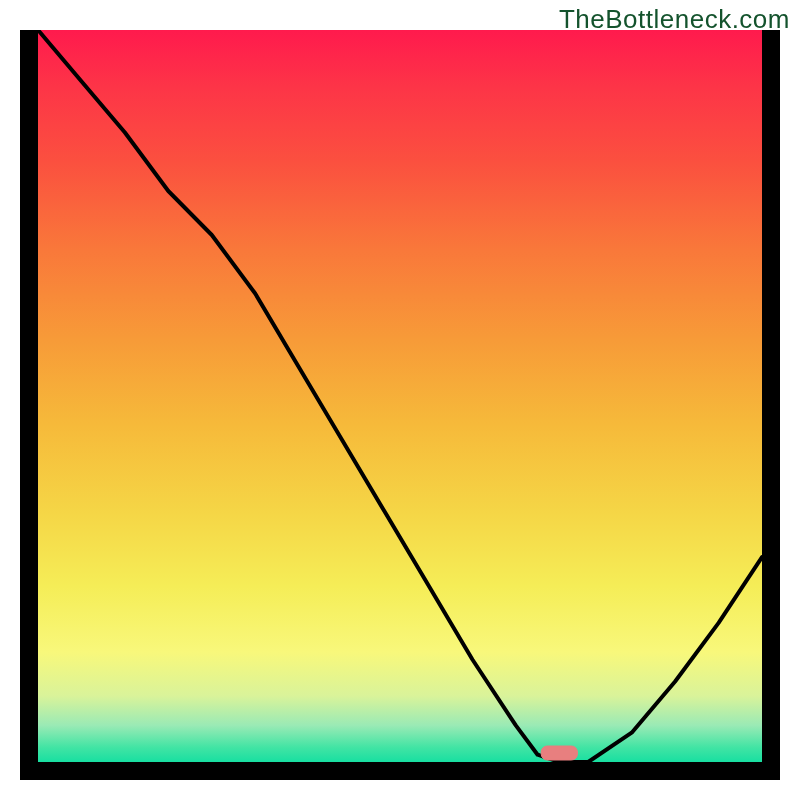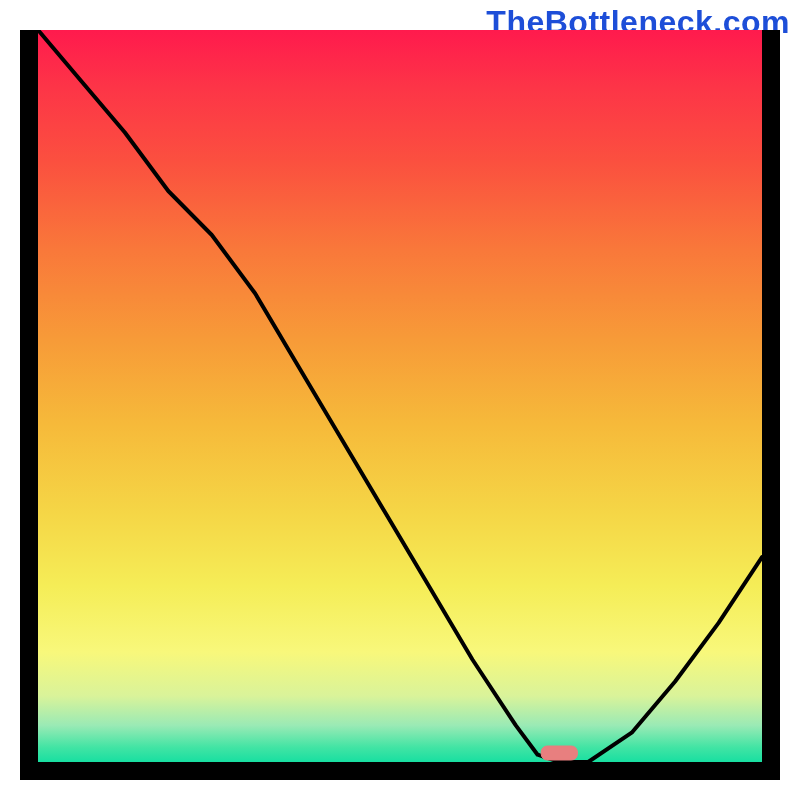--- a/index.html
+++ b/index.html
@@ -15,23 +15,23 @@
     left: 0;
     top: 0;
     width: 800px;
     height: 800px;
   }
   .watermark {
     position: absolute;
     top: 4px;
     right: 10px;
     font-family: Arial, Helvetica, sans-serif;
-    font-size: 32px;
-    font-weight: bold;
-    color: #1d4ed8;
+    font-size: 26px;
+    font-weight: normal;
+    color: #14532d;
     letter-spacing: 0.5px;
   }
   .plot {
     position: absolute;
     left: 20px;
     top: 30px;
     width: 760px;
     height: 750px;
     box-sizing: border-box;
     

